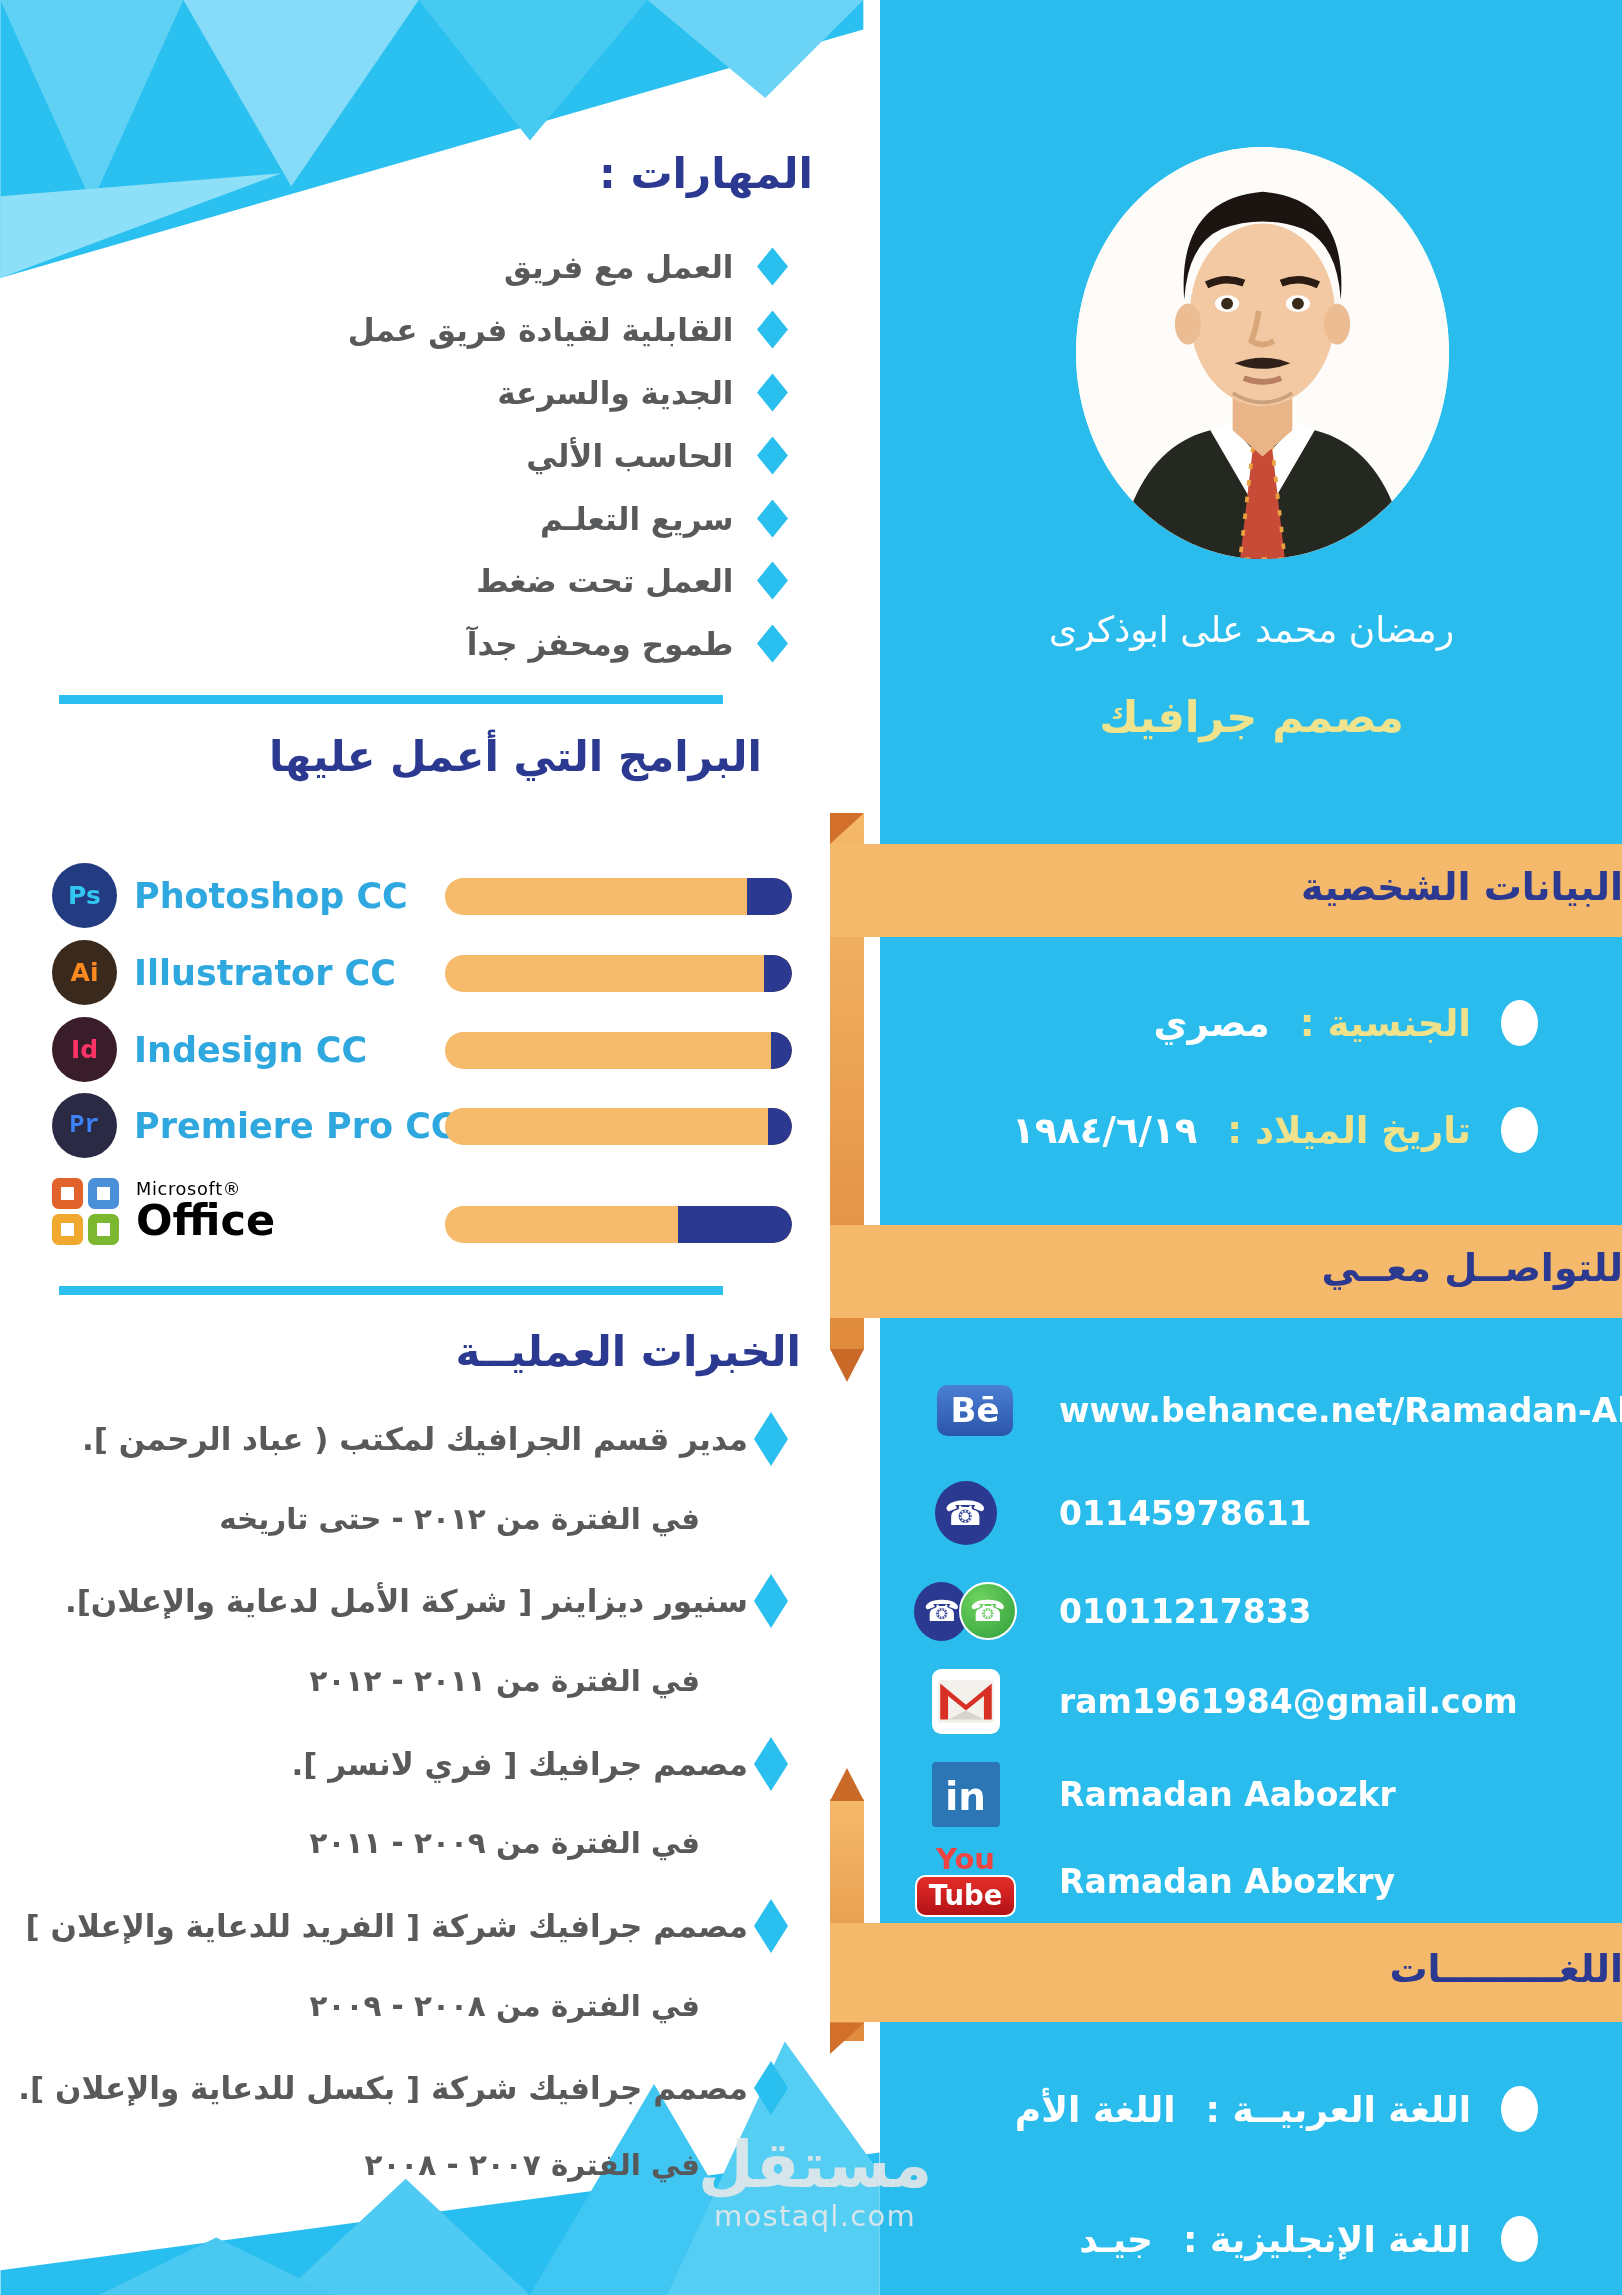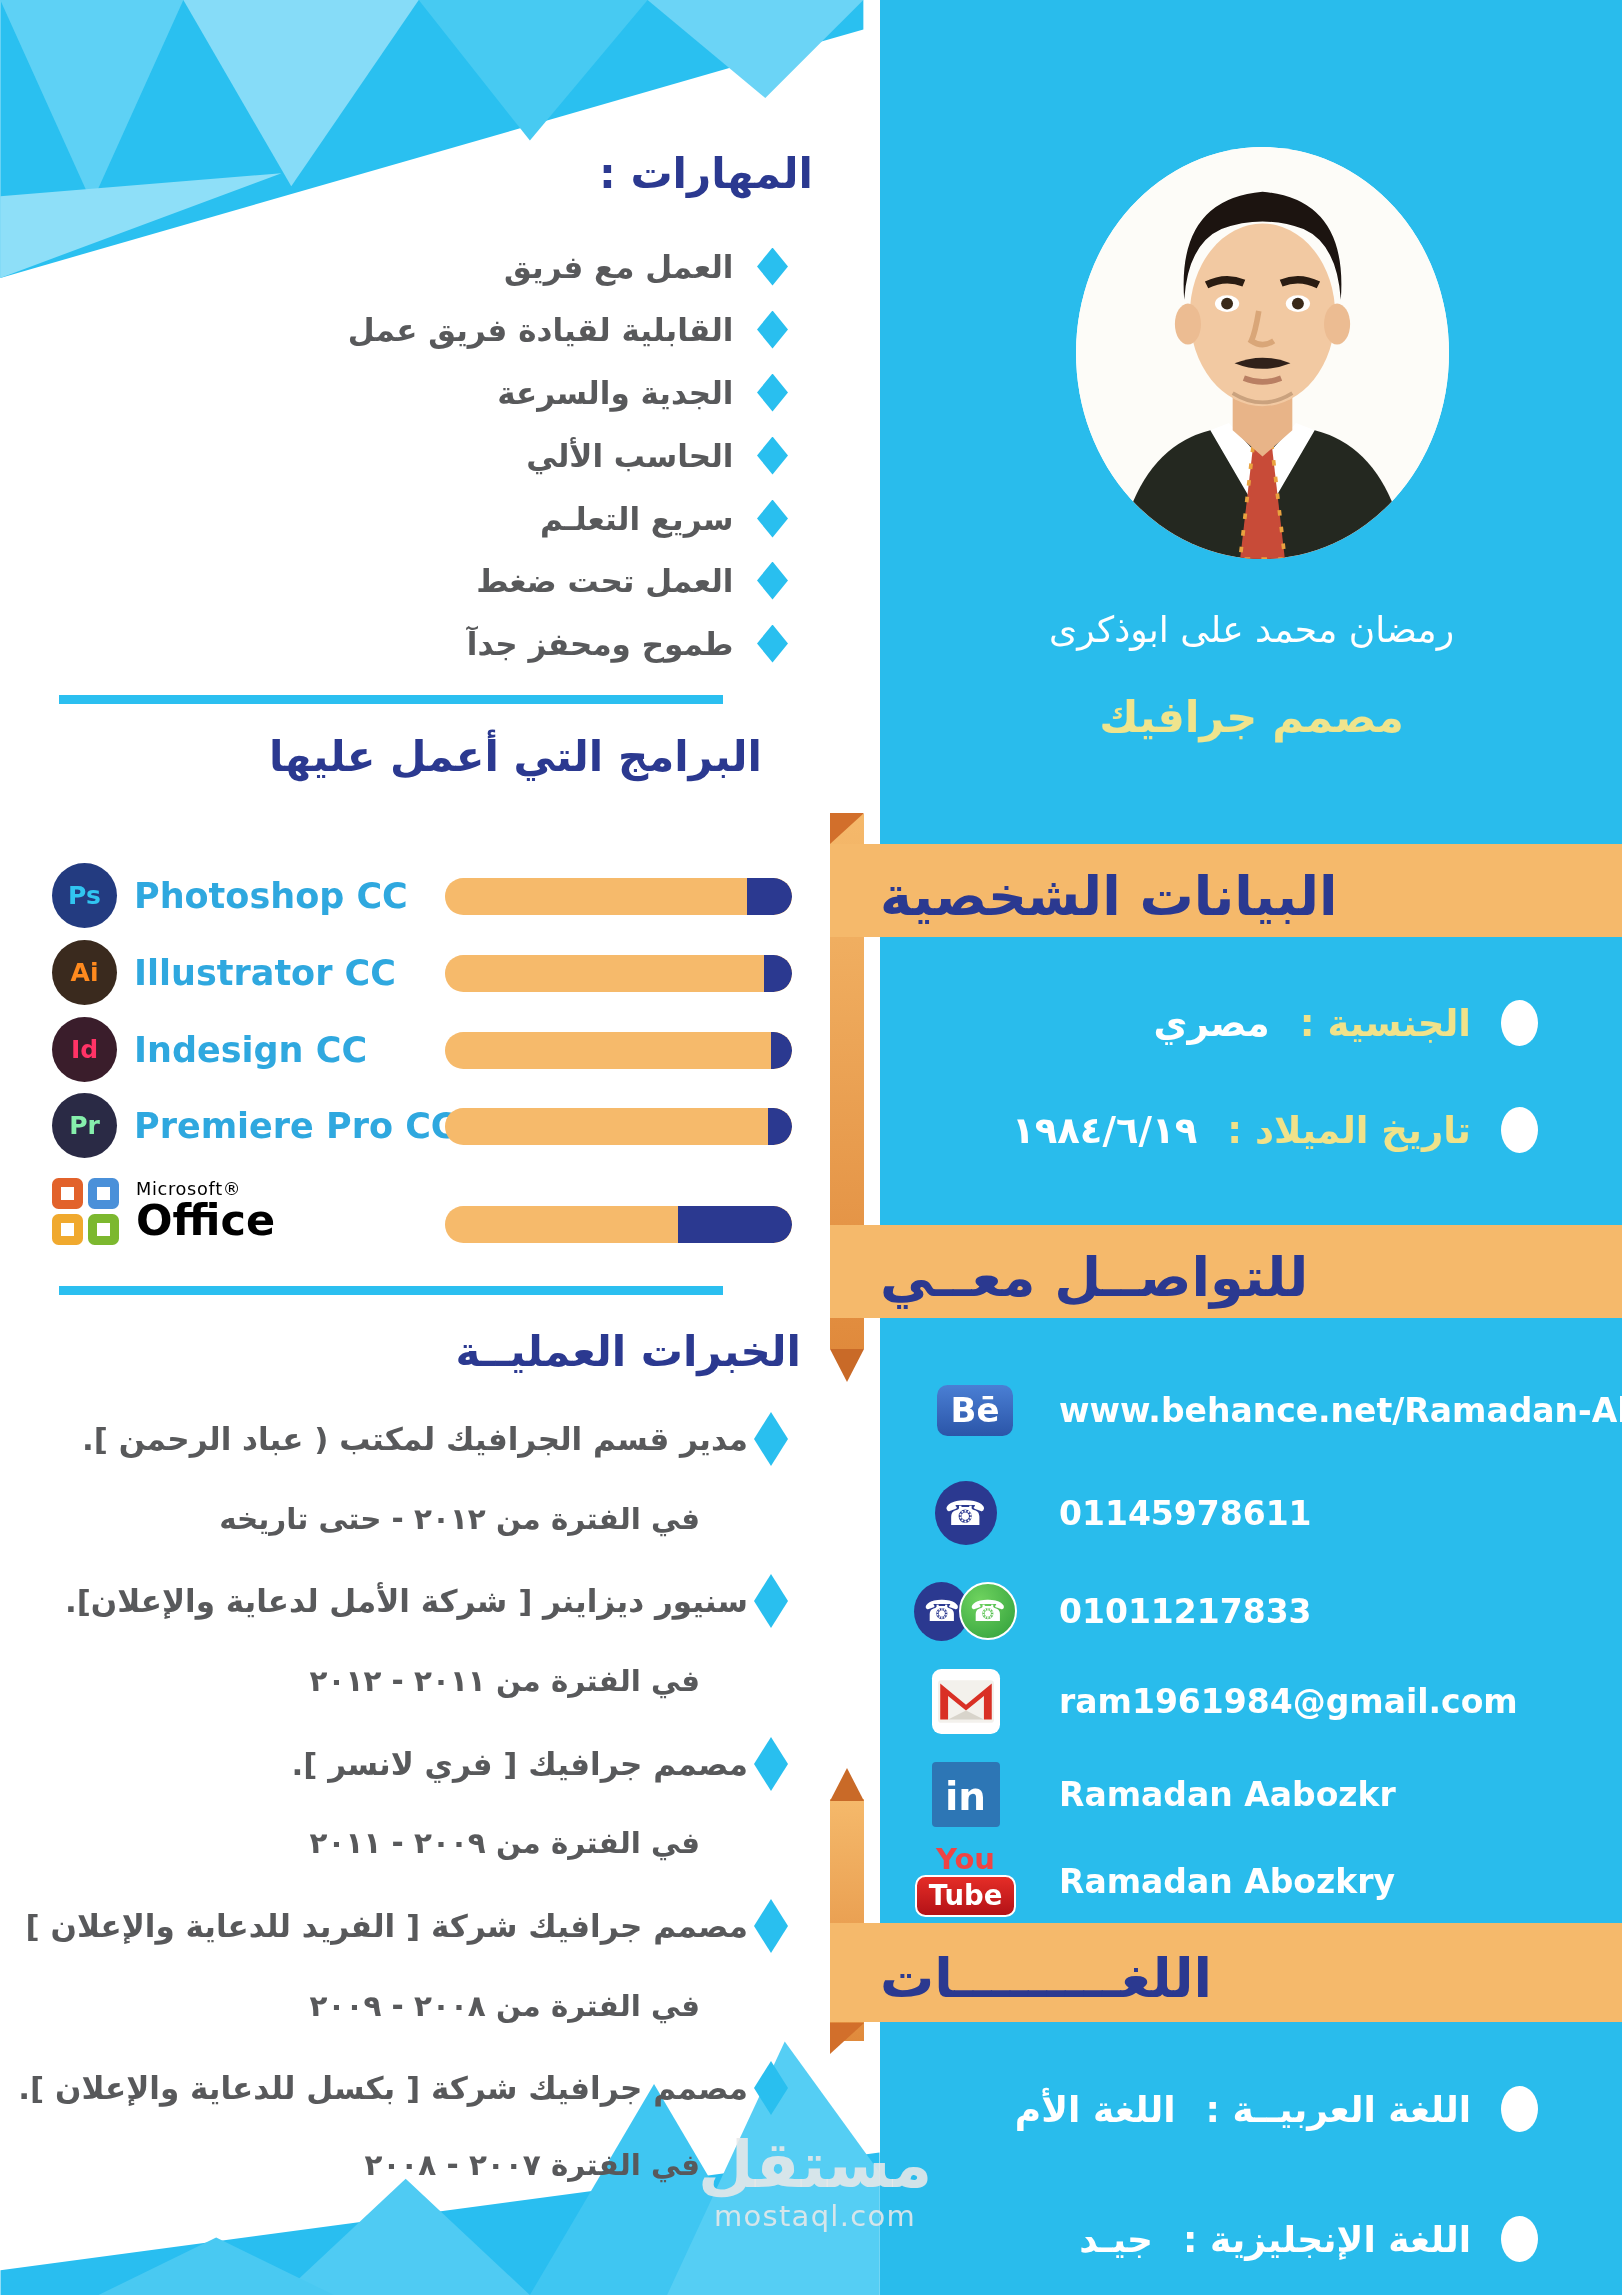--- a/index.html
+++ b/index.html
@@ -32,22 +32,22 @@
   .office-ms{font-size:17.7px;letter-spacing:0.7px;}
   .office-off{font-size:43px;font-weight:bold;line-height:43px;}
   
   .panel{position:absolute;left:880px;top:0;width:743px;height:2295px;background:#29BCEC;}
   .photo{position:absolute;left:1076px;top:147px;width:373px;height:412px;border-radius:50%;background:#fff;overflow:hidden;}
   .name{position:absolute;left:880px;top:609px;width:743px;text-align:center;color:#ffffff;
         font-size:36px;font-weight:normal;direction:rtl;}
   .jobtitle{position:absolute;left:880px;top:692px;width:743px;text-align:center;color:#EFE48D;
         font-size:43px;font-weight:bold;direction:rtl;}
   .ribbon-bar{position:absolute;left:830px;width:793px;height:93px;background:#F5B96B;}
-  .ribbon-text{position:absolute;left:880px;width:743px;text-align:left;color:#2B3990;
-               font-size:54px;font-weight:bold;direction:rtl;}
+  .ribbon-text{position:absolute;left:880px;width:743px;text-align:right;color:#2B3990;
+               font-size:38px;font-weight:bold;direction:rtl;}
   .strip{position:absolute;left:830px;width:34px;background:linear-gradient(#F5B96B,#E08A3C);}
   .fold{position:absolute;left:830px;width:34px;height:31px;background:#D26F2B;}
   .fold-tl{clip-path:polygon(0 0,100% 0,0 100%);}
   .fold-bl{clip-path:polygon(0 0,100% 0,0 100%);}
   .point-down{clip-path:polygon(0 0,100% 0,50% 100%);background:#C96A28;}
   .point-up{clip-path:polygon(50% 0,0 100%,100% 100%);background:#C96A28;}
   .info-row{position:absolute;left:880px;width:743px;height:72px;display:flex;align-items:center;
             direction:rtl;padding-right:85px;box-sizing:border-box;gap:30px;}
   .bullet{width:37px;height:46px;border-radius:50%;background:#ffffff;flex:0 0 auto;}
   .info-label{color:#F0E28A;font-size:37px;font-weight:bold;white-space:nowrap;}
@@ -149,21 +149,21 @@
     </div>
   </div>
   <div class="prog-row" style="top:1014px;">
     <div class="prog-icon" style="background:#3A1D2B;color:#FF3366;">Id</div>
     <div class="prog-label">Indesign CC</div>
     <div class="bar">
       <div class="bar-fill" style="width: 6%;"></div>
     </div>
   </div>
   <div class="prog-row" style="top:1090px;">
-    <div class="prog-icon" style="background:#2A2A45;color:#86efac;">Pr</div>
+    <div class="prog-icon" style="background:#2A2A45;color:#3b82f6;font-family:Liberation Mono, monospace;">Pr</div>
     <div class="prog-label">Premiere Pro CC</div>
     <div class="bar">
       <div class="bar-fill" style="width: 7%;"></div>
     </div>
   </div>
   <div class="prog-row" style="top:1178px;">
     <div class="office-grid">
       <div class="office-sq" style="border-color:#E2622B;"></div>
       <div class="office-sq" style="border-color:#4A90D9;"></div>
       <div class="office-sq" style="border-color:#F0A92E;"></div>

